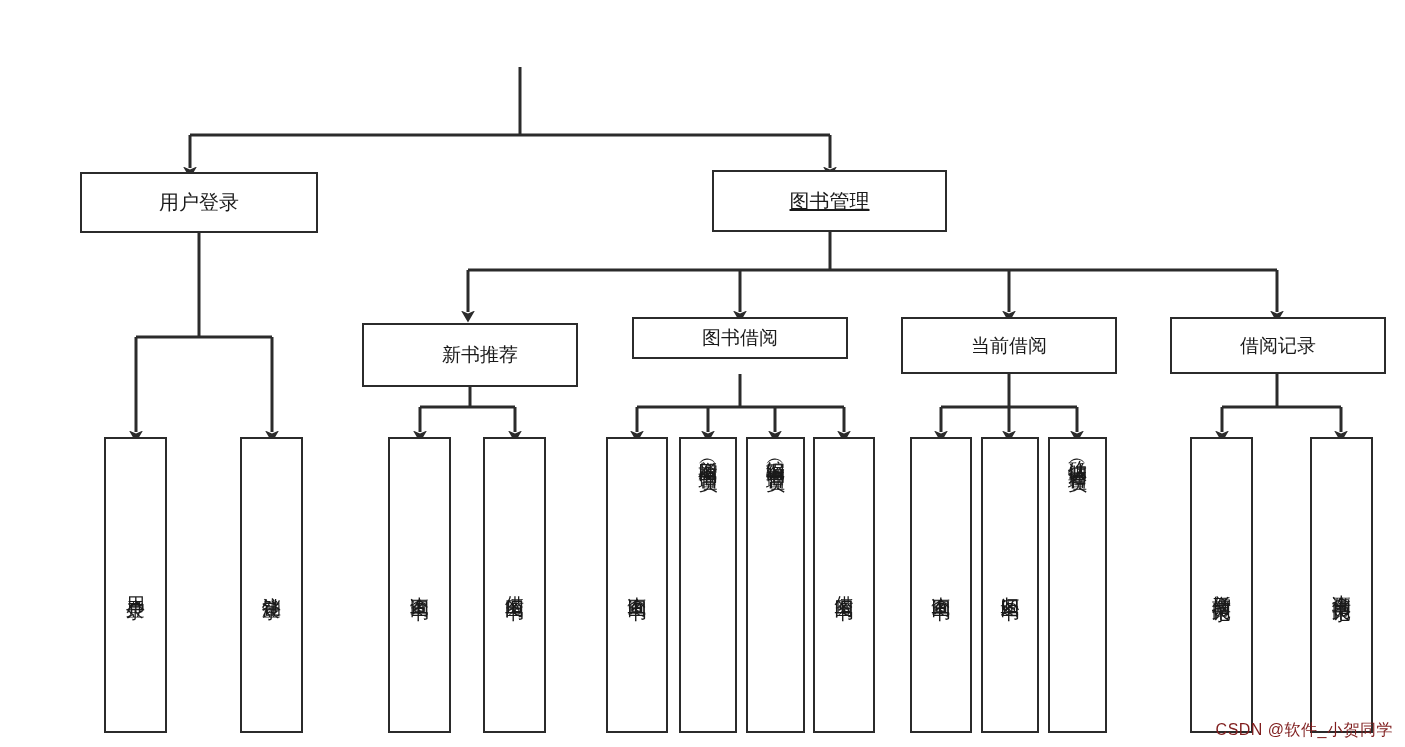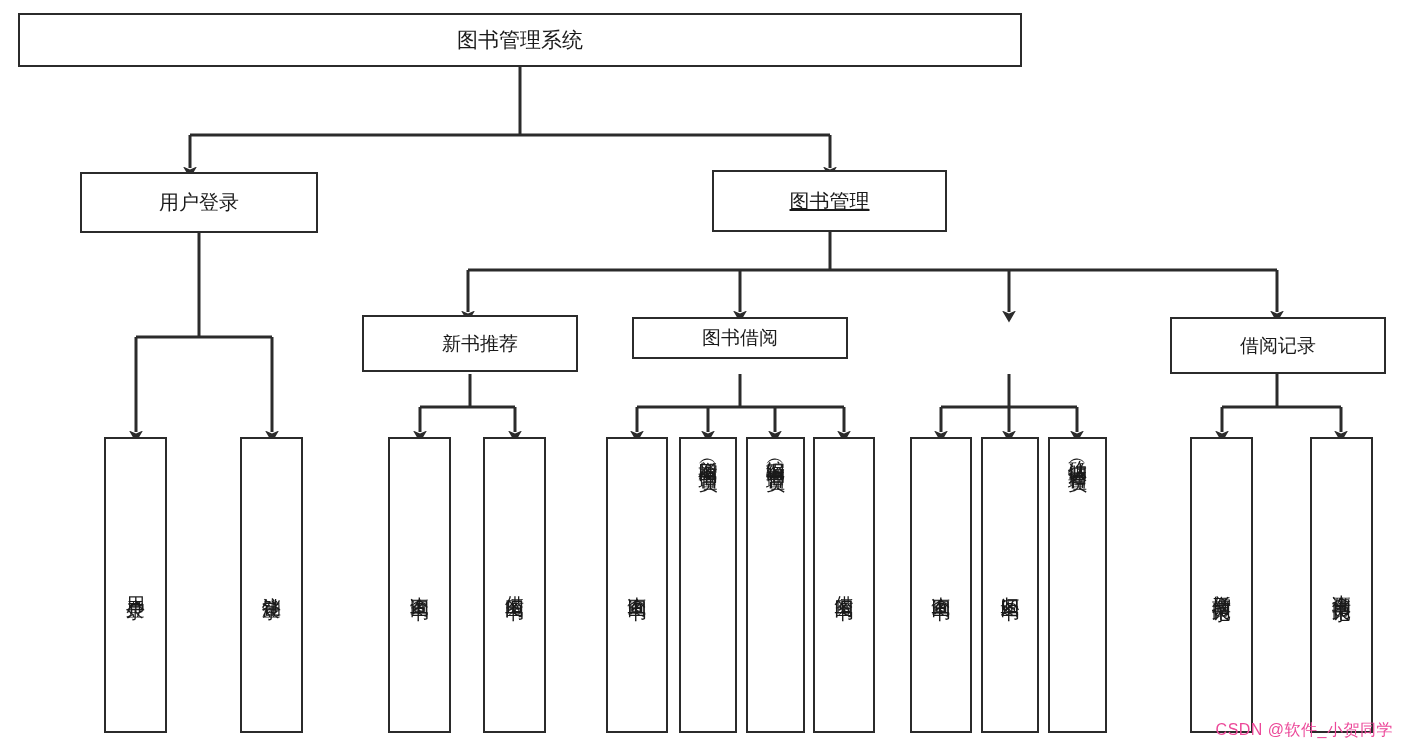--- a/index.html
+++ b/index.html
@@ -41,21 +41,21 @@
     letter-spacing:2px;
     white-space:nowrap;
     display:block;
   }
   .node.leaf.center{align-items:center;padding-top:0;}
 
   .watermark{
     position:absolute;
     right:12px;bottom:6px;
     font-size:16px;
-    color:#ec4899;
+    color:#7f1d1d;
     letter-spacing:0.5px;
     white-space:nowrap;
     user-select:none;
   }
 </style>
 </head>
 <body>
 
 <div id="canvas">
 
@@ -104,36 +104,36 @@
       <path d="M1009,407 L1009,432" marker-end="url(#arrow)"></path>
       <path d="M1077,407 L1077,432" marker-end="url(#arrow)"></path>
 
       <path d="M1277,374 L1277,407"></path>
       <path d="M1222,407 L1341,407"></path>
       <path d="M1222,407 L1222,432" marker-end="url(#arrow)"></path>
       <path d="M1341,407 L1341,432" marker-end="url(#arrow)"></path>
     </g>
   </svg>
 
-  <div class="node root" style="left:18px;top:13px;width:1004px;height:54px;">
-    <span>图书管理系统</span>
-  </div>
 
   <div class="node lvl1" style="left:80px;top:172px;width:238px;height:61px;">
     <span>用户登录</span>
   </div>
   <div class="node lvl1" style="left:712px;top:170px;width:235px;height:62px;text-decoration:underline;">
     <span>图书管理</span>
   </div>
 
-  <div class="node lvl2" style="left:362px;top:315px;width:216px;height:57px;padding-left:20px;">
+  <div class="node lvl2" style="left:362px;top:323px;width:216px;height:64px;padding-left:20px;">
     <span>新书推荐</span>
   </div>
   <div class="node lvl2" style="left:632px;top:317px;width:216px;height:42px;">
     <span>图书借阅</span>
+  </div>
+  <div class="node lvl2" style="left:901px;top:317px;width:216px;height:57px;">
+    <span>当前借阅</span>
   </div>
   <div class="node lvl2" style="left:1170px;top:317px;width:216px;height:57px;">
     <span>借阅记录</span>
   </div>
 
   <div class="node leaf center" style="left:104px;top:437px;width:63px;height:296px;">
     <span class="vtext">用户登录</span>
   </div>
   <div class="node leaf center" style="left:240px;top:437px;width:63px;height:296px;">
     <span class="vtext">注销登录</span>

